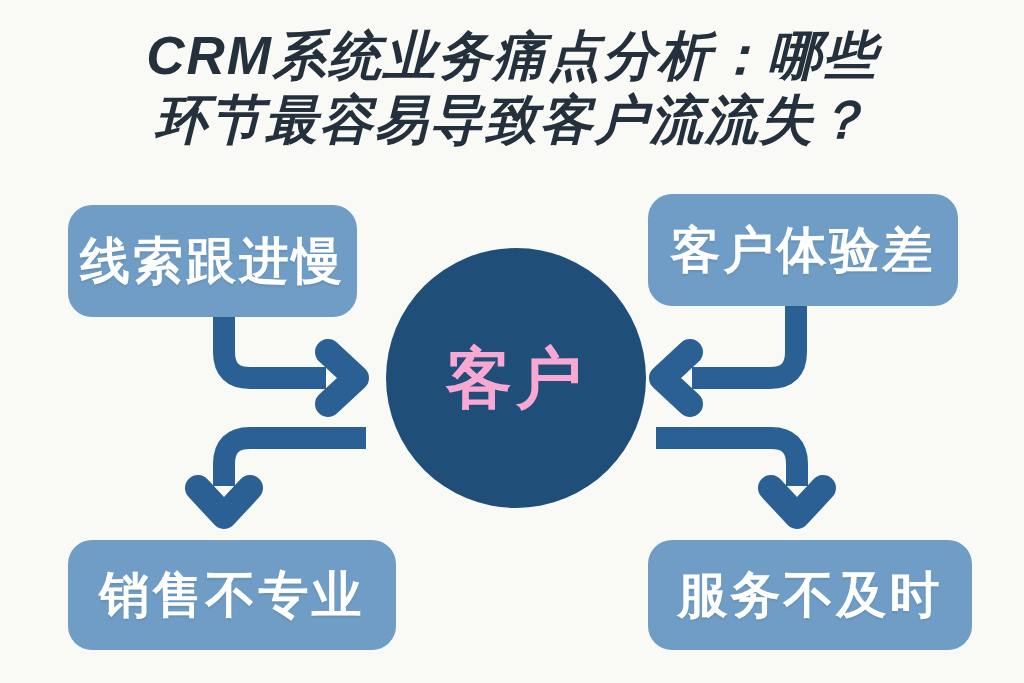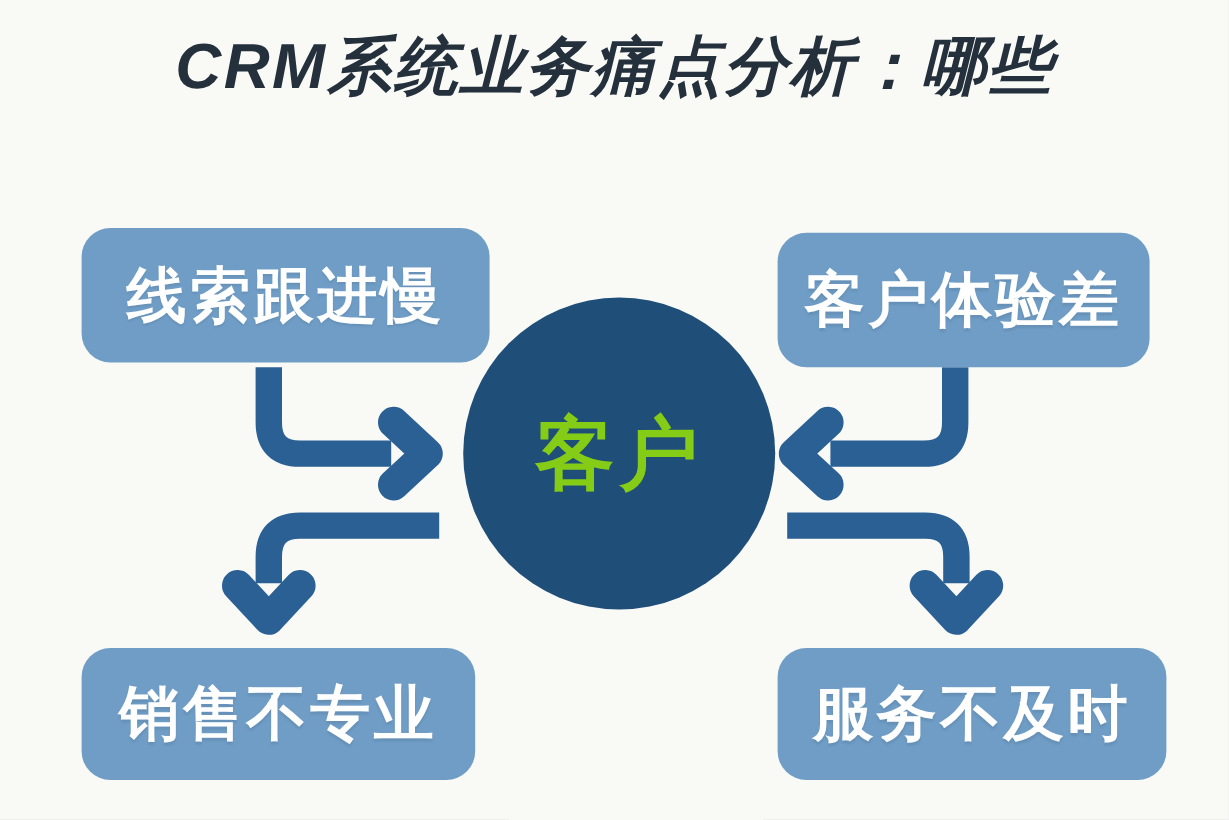--- a/index.html
+++ b/index.html
@@ -55,49 +55,50 @@
     border-radius:24px;
     display:flex;
     align-items:center;
     justify-content:center;
     color:var(--boxtext);
     font-weight:900;
     font-size:50px;
     letter-spacing:3px;
     text-shadow:0 2px 2px rgba(0,0,0,0.08);
   }
-  .box-top-left    {left:68px;  top:190px; width:340px;}
+  .box-top-left    {left:68px;  top:205px; width:289px;}
   .box-top-right   {left:648px; top:194px; width:310px;}
   .box-bottom-left {left:68px;  top:540px; width:328px; height:110px;}
   .box-bottom-right{left:648px; top:540px; width:324px; height:110px;}
   .center-circle{
     position:absolute;
     left:386px;top:248px;
     width:260px;height:260px;
     border-radius:50%;
     background:var(--circle);
     display:flex;
     flex-direction:column;
     align-items:center;
     justify-content:center;
-    color:#84cc16;
+    color:#f9a8d4;
     font-weight:900;
     font-size:66px;
     line-height:1.16;
     letter-spacing:4px;
     text-align:center;
   }
 </style>
 </head>
 <body>
 
 <div class="stage">
 
   <div class="title">
     <div>CRM系统业务痛点分析：哪些</div>
+    <div>环节最容易导致客户流流失？</div>
   </div>
 
   <svg class="arrow-layer" viewBox="0 0 1024 683" aria-hidden="true">
     <g>
       <path class="arrow-line" d="M 224 306 L 224 352 Q 224 378 250 378 L 326 378"></path>
       <path class="arrow-head" d="M 328 352 L 356 378 L 328 404"></path>
     </g>
     <g>
       <path class="arrow-line" d="M 796 306 L 796 352 Q 796 378 770 378 L 692 378"></path>
       <path class="arrow-head" d="M 690 352 L 662 378 L 690 404"></path>

